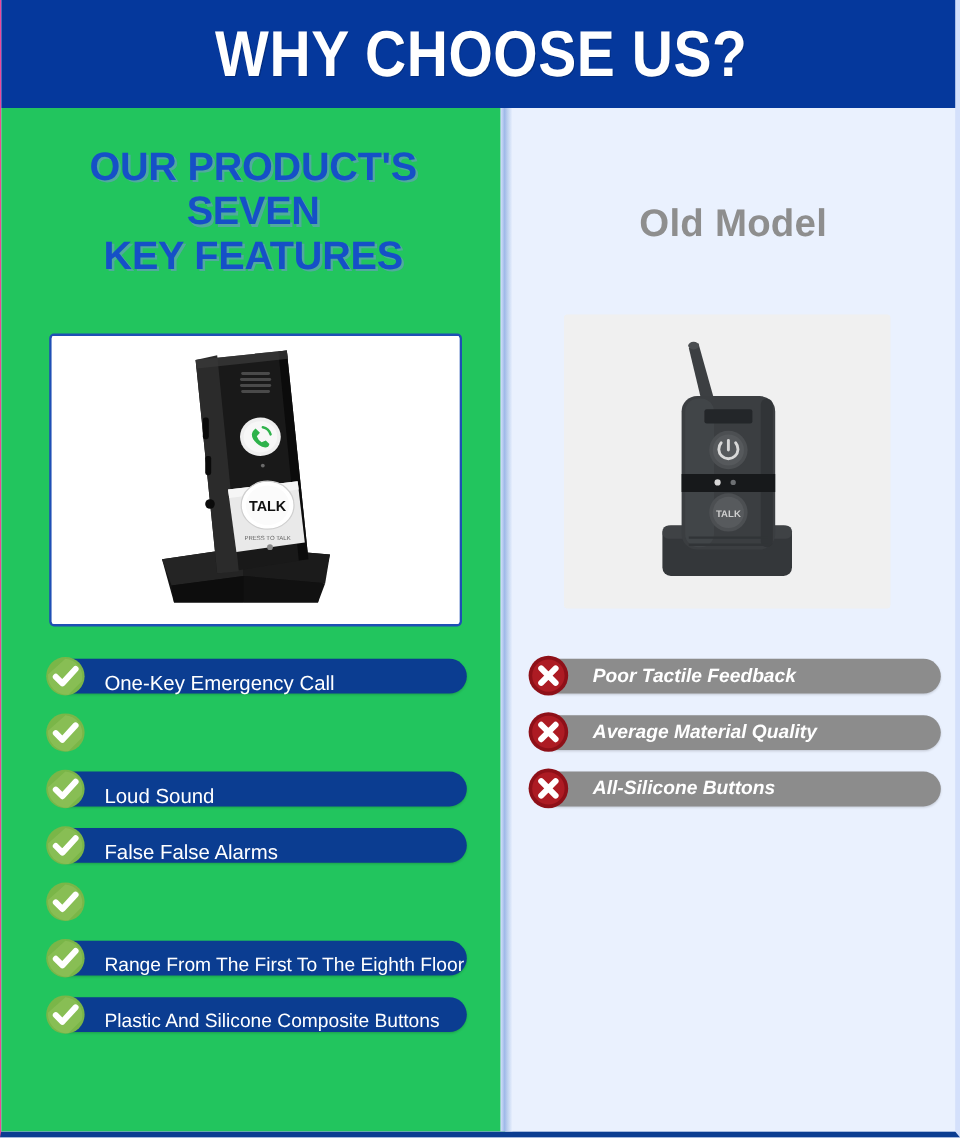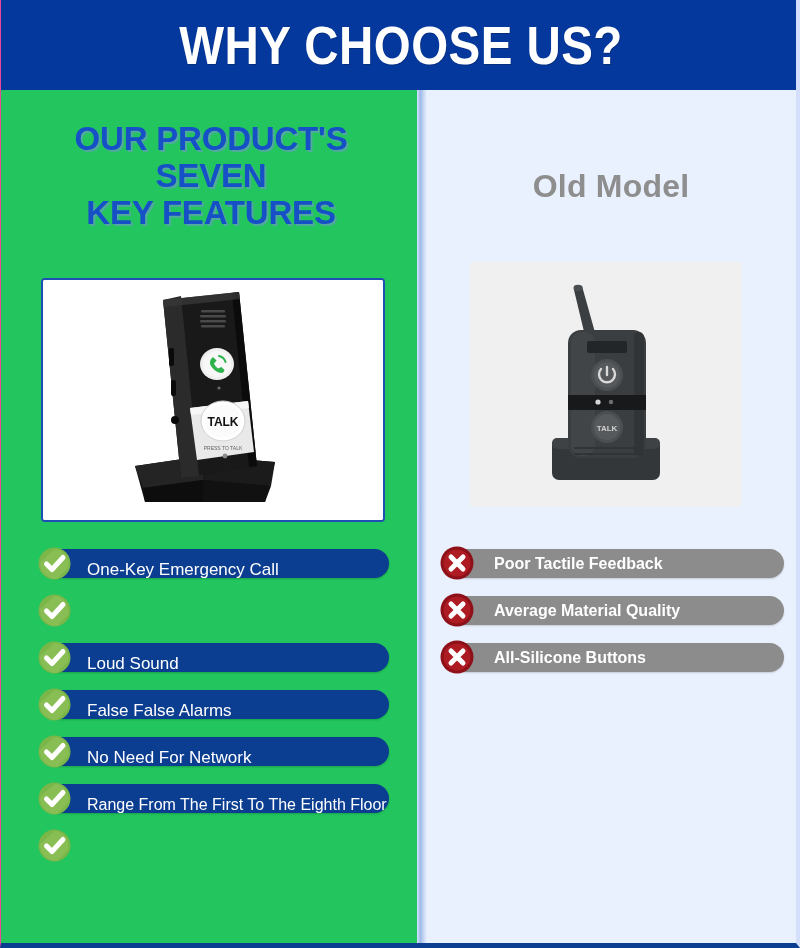--- a/index.html
+++ b/index.html
@@ -145,20 +145,21 @@
   }
   .pill-gray{
     position:absolute;left:27px;top:4px;
     width:336px;height:29px;
     background:#8c8c8c;
     border-radius:15px;
     box-sizing:border-box;
     display:flex;align-items:center;
     padding-left:46px;
     box-shadow:0 1px 2px rgba(0,0,0,0.16);
+    font-style:italic;
   }
   .pill-gray-text{
     color:#ffffff;
     font-size:16px;
     font-weight:bold;
     white-space:nowrap;
     line-height:1;
   }
   .badge-x{
     position:absolute;left:16px;top:-2px;
@@ -287,23 +288,20 @@
           <div class="badge">
             <svg width="39" height="39" viewBox="0 0 39 39" xmlns="http://www.w3.org/2000/svg">
               <circle cx="19.5" cy="19.5" r="16" fill="#7ab648"></circle>
               <path d="M19.5 5 A15 15 0 0 1 33 24 L22 35 A16 16 0 0 1 5 18 Z" fill="#93c45f" opacity="0.55"></path>
               <path d="M11.5 20 L17 25.5 L28 13.5" stroke="#ffffff" stroke-width="5" fill="none" stroke-linecap="round" stroke-linejoin="round"></path>
             </svg>
           </div>
         </div>
 
         <div class="feat-row">
-          <div class="pill">
-            <span class="pill-text">No Need For Network</span>
-          </div>
           <div class="badge">
             <svg width="39" height="39" viewBox="0 0 39 39" xmlns="http://www.w3.org/2000/svg">
               <circle cx="19.5" cy="19.5" r="16" fill="#7ab648"></circle>
               <path d="M19.5 5 A15 15 0 0 1 33 24 L22 35 A16 16 0 0 1 5 18 Z" fill="#93c45f" opacity="0.55"></path>
               <path d="M11.5 20 L17 25.5 L28 13.5" stroke="#ffffff" stroke-width="5" fill="none" stroke-linecap="round" stroke-linejoin="round"></path>
             </svg>
           </div>
         </div>
 
         <div class="feat-row">
@@ -313,20 +311,23 @@
           <div class="badge">
             <svg width="39" height="39" viewBox="0 0 39 39" xmlns="http://www.w3.org/2000/svg">
               <circle cx="19.5" cy="19.5" r="16" fill="#7ab648"></circle>
               <path d="M19.5 5 A15 15 0 0 1 33 24 L22 35 A16 16 0 0 1 5 18 Z" fill="#93c45f" opacity="0.55"></path>
               <path d="M11.5 20 L17 25.5 L28 13.5" stroke="#ffffff" stroke-width="5" fill="none" stroke-linecap="round" stroke-linejoin="round"></path>
             </svg>
           </div>
         </div>
 
         <div class="feat-row">
+          <div class="pill">
+            <span class="pill-text small">Plastic And Silicone Composite Buttons</span>
+          </div>
           <div class="badge">
             <svg width="39" height="39" viewBox="0 0 39 39" xmlns="http://www.w3.org/2000/svg">
               <circle cx="19.5" cy="19.5" r="16" fill="#7ab648"></circle>
               <path d="M19.5 5 A15 15 0 0 1 33 24 L22 35 A16 16 0 0 1 5 18 Z" fill="#93c45f" opacity="0.55"></path>
               <path d="M11.5 20 L17 25.5 L28 13.5" stroke="#ffffff" stroke-width="5" fill="none" stroke-linecap="round" stroke-linejoin="round"></path>
             </svg>
           </div>
         </div>
 
       </div>

